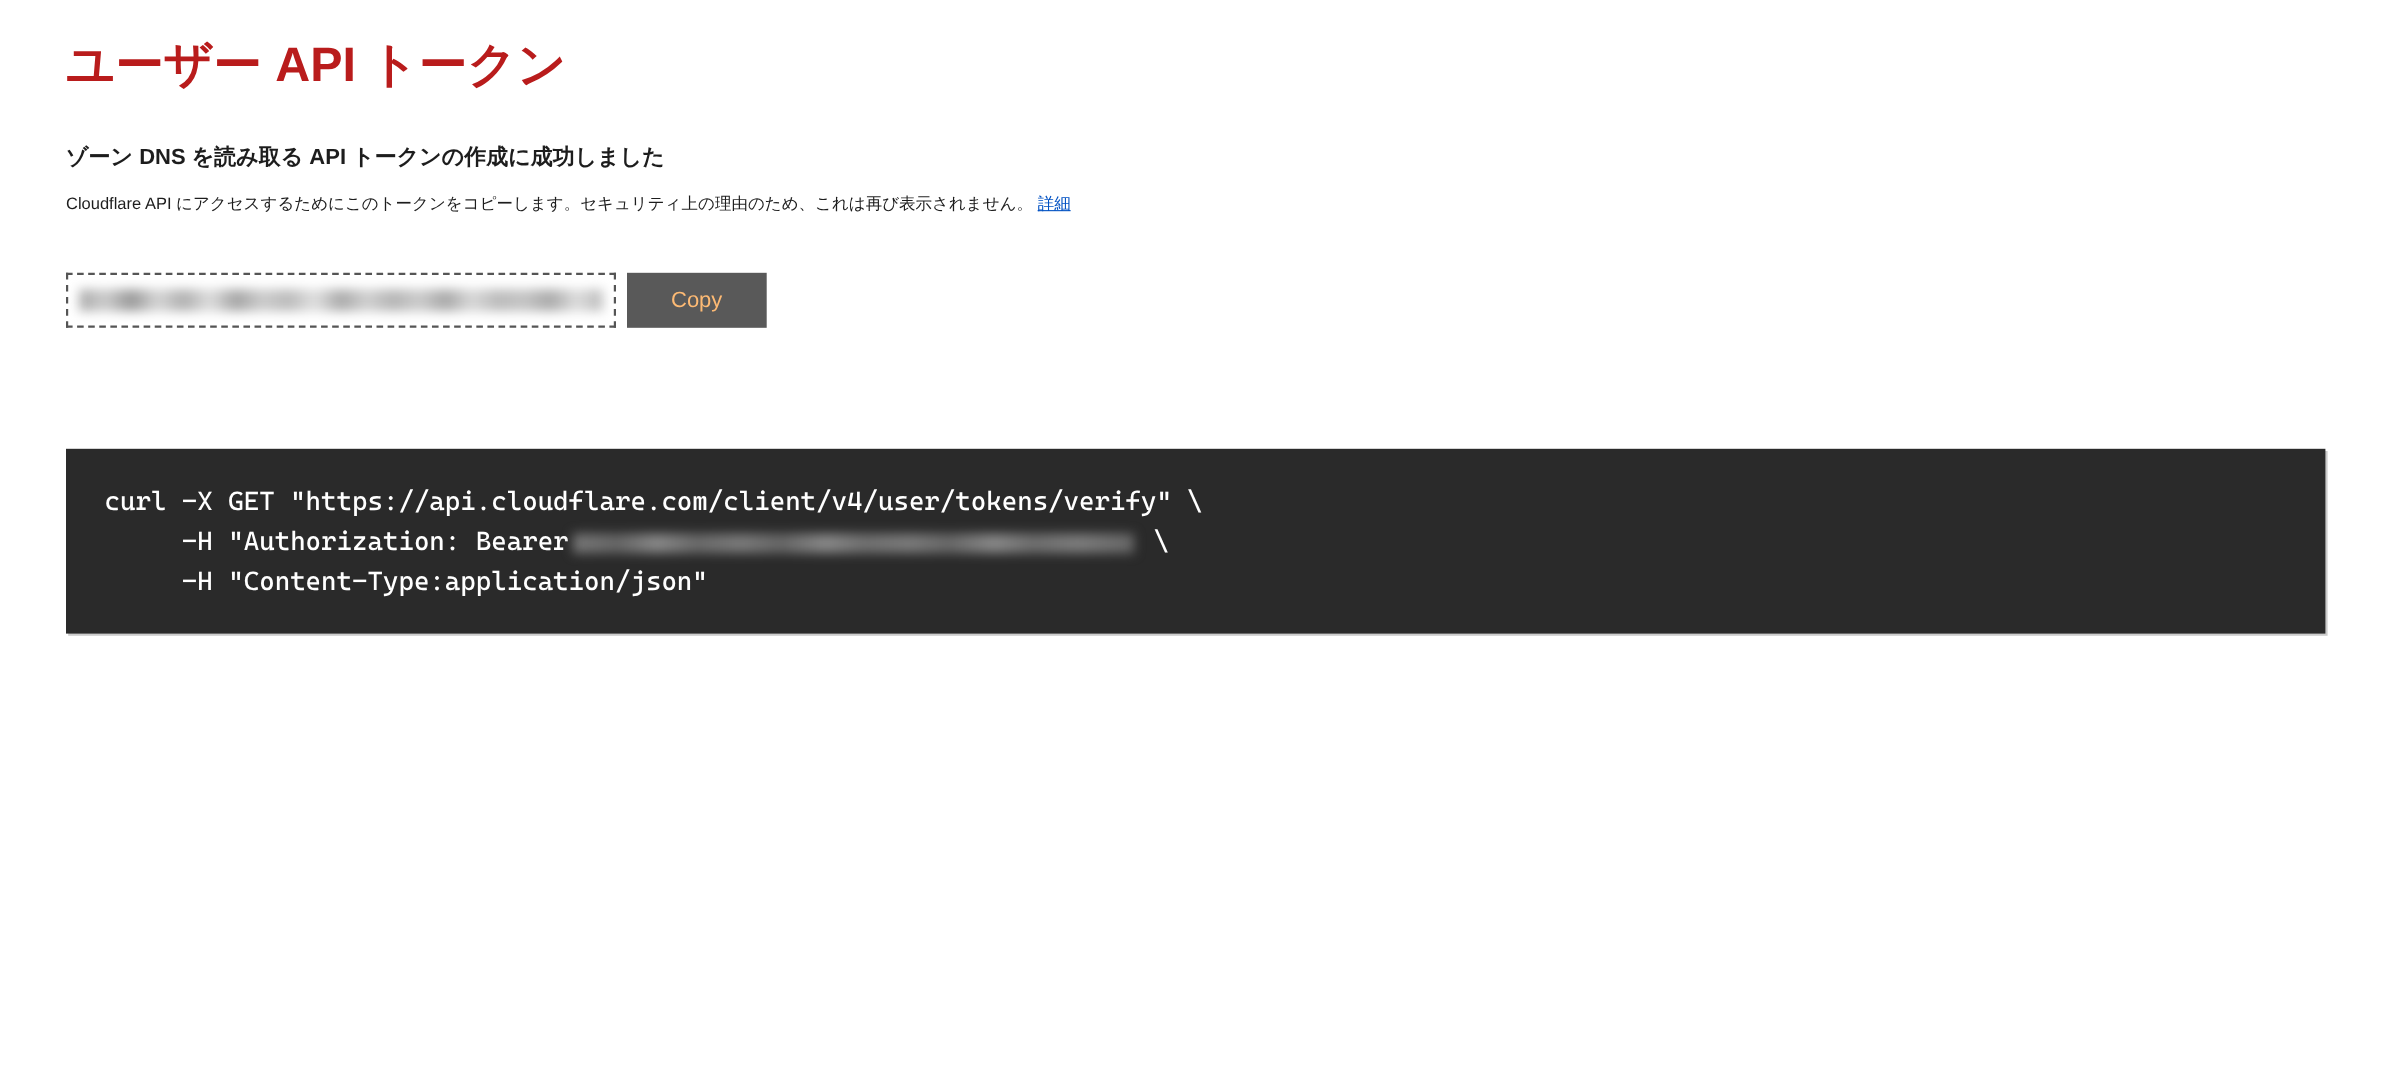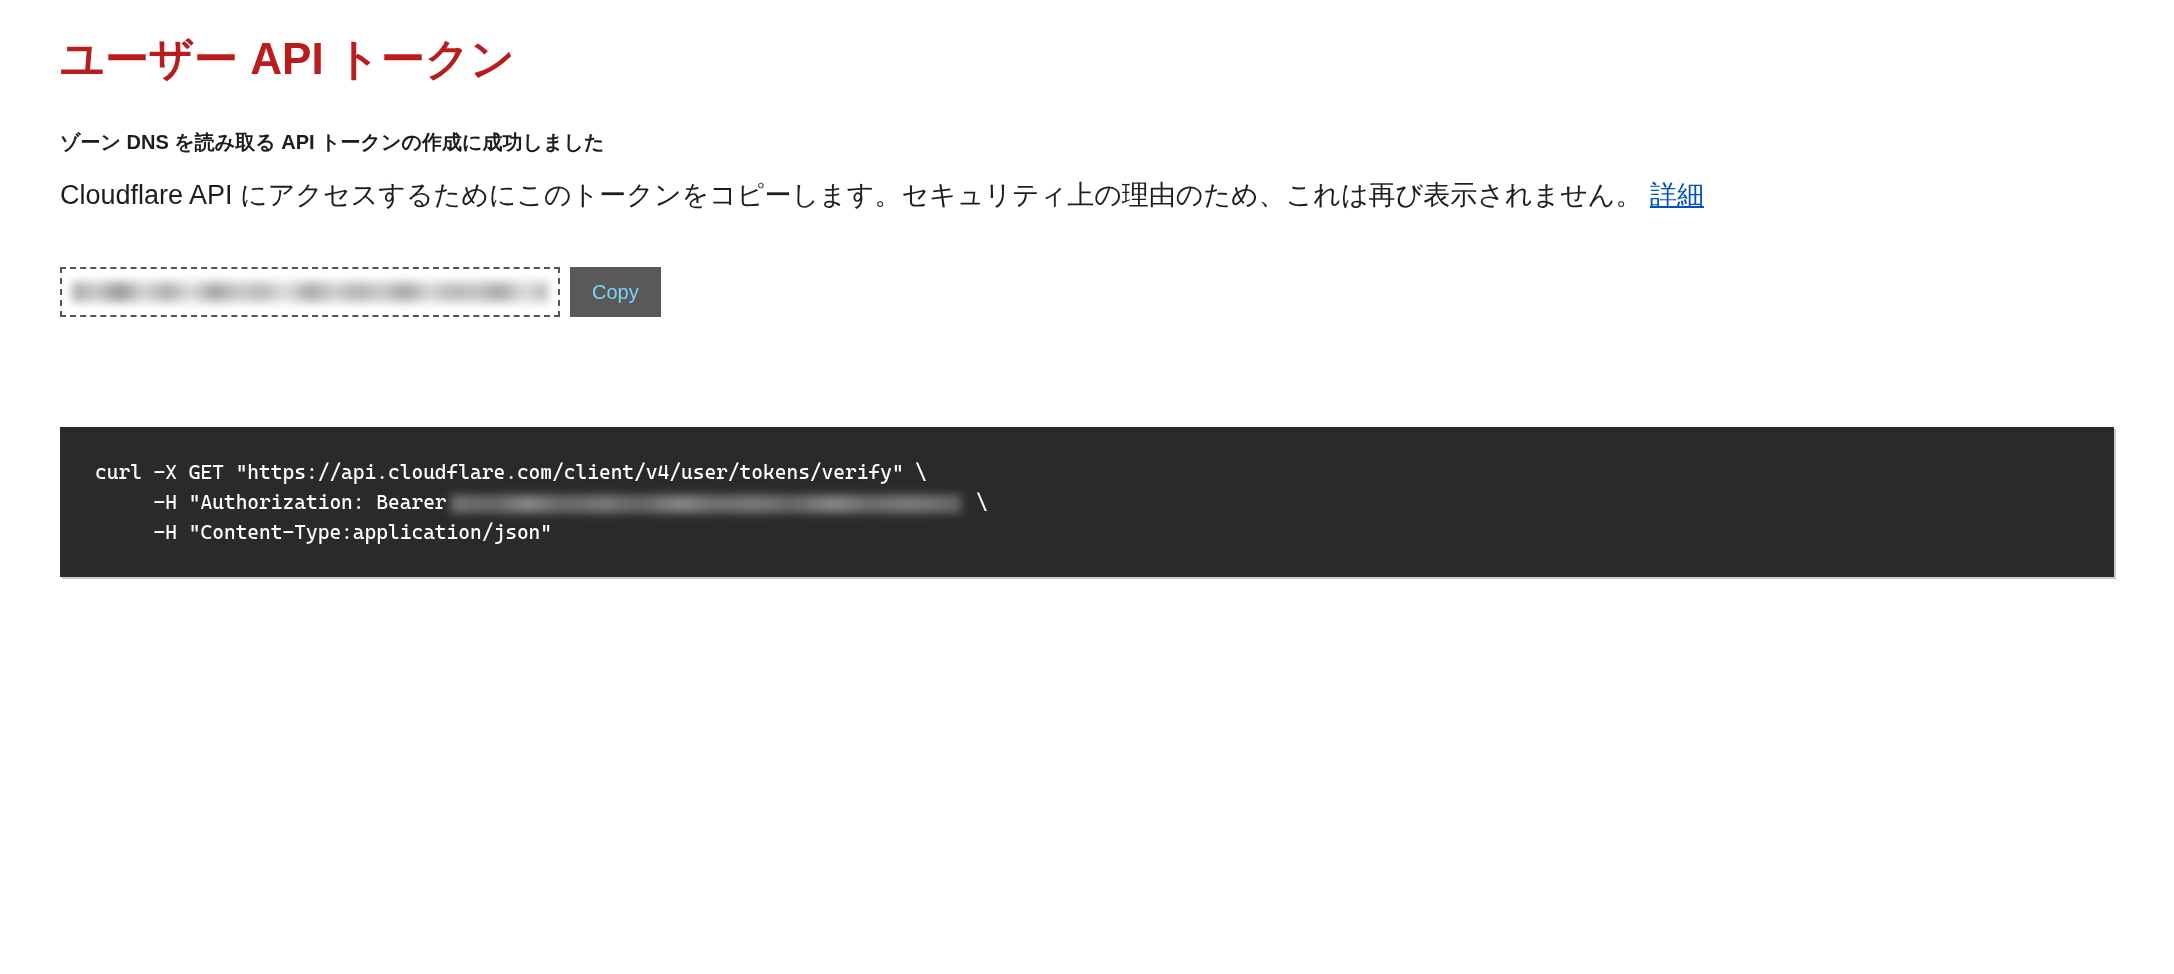--- a/index.html
+++ b/index.html
@@ -23,21 +23,21 @@
     }
     
     .section-heading {
       font-size: 20px;
       font-weight: 700;
       margin-bottom: 18px;
       color: #1d1d1d;
     }
     
     .description {
-      font-size: 27px;
+      font-size: 15px;
       line-height: 1.6;
       margin-bottom: 8px;
       color: #1d1d1d;
     }
     
     .details-link {
       color: #0051c3;
       text-decoration: underline;
       cursor: pointer;
     }
@@ -72,40 +72,40 @@
       background: linear-gradient(90deg, 
         #aaa 0%, #ccc 5%, #999 10%, #d5d5d5 15%, #b0b0b0 20%, 
         #ddd 25%, #a5a5a5 30%, #ccc 35%, #bbb 40%, #e0e0e0 45%,
         #aaa 50%, #d0d0d0 55%, #b5b5b5 60%, #ccc 65%, #a8a8a8 70%,
         #d8d8d8 75%, #bbb 80%, #c5c5c5 85%, #aaa 90%, #ddd 95%, #bbb 100%);
       filter: blur(5px);
     }
     
     .copy-button {
       background: #595959;
-      color: #7dd3fc;
+      color: #fdba74;
       border: none;
-      padding: 0 22px;
+      padding: 0 40px;
       font-size: 20px;
       cursor: pointer;
       height: 50px;
       margin-left: 10px;
       font-family: inherit;
     }
     
     .test-section {
       margin-top: 20px;
     }
     
     .code-block {
       background: #2a2a2a;
       color: #ffffff;
       padding: 30px 35px;
       font-family: "SF Mono", Monaco, "Cascadia Mono", "Roboto Mono", Consolas, "Courier New", monospace;
-      font-size: 20px;
+      font-size: 24px;
       line-height: 1.5;
       margin-top: 55px;
       overflow-x: auto;
       white-space: pre;
       box-shadow: 2px 2px 0 0 #ccc;
       position: relative;
     }
     
     .code-redacted {
       display: inline-block;

